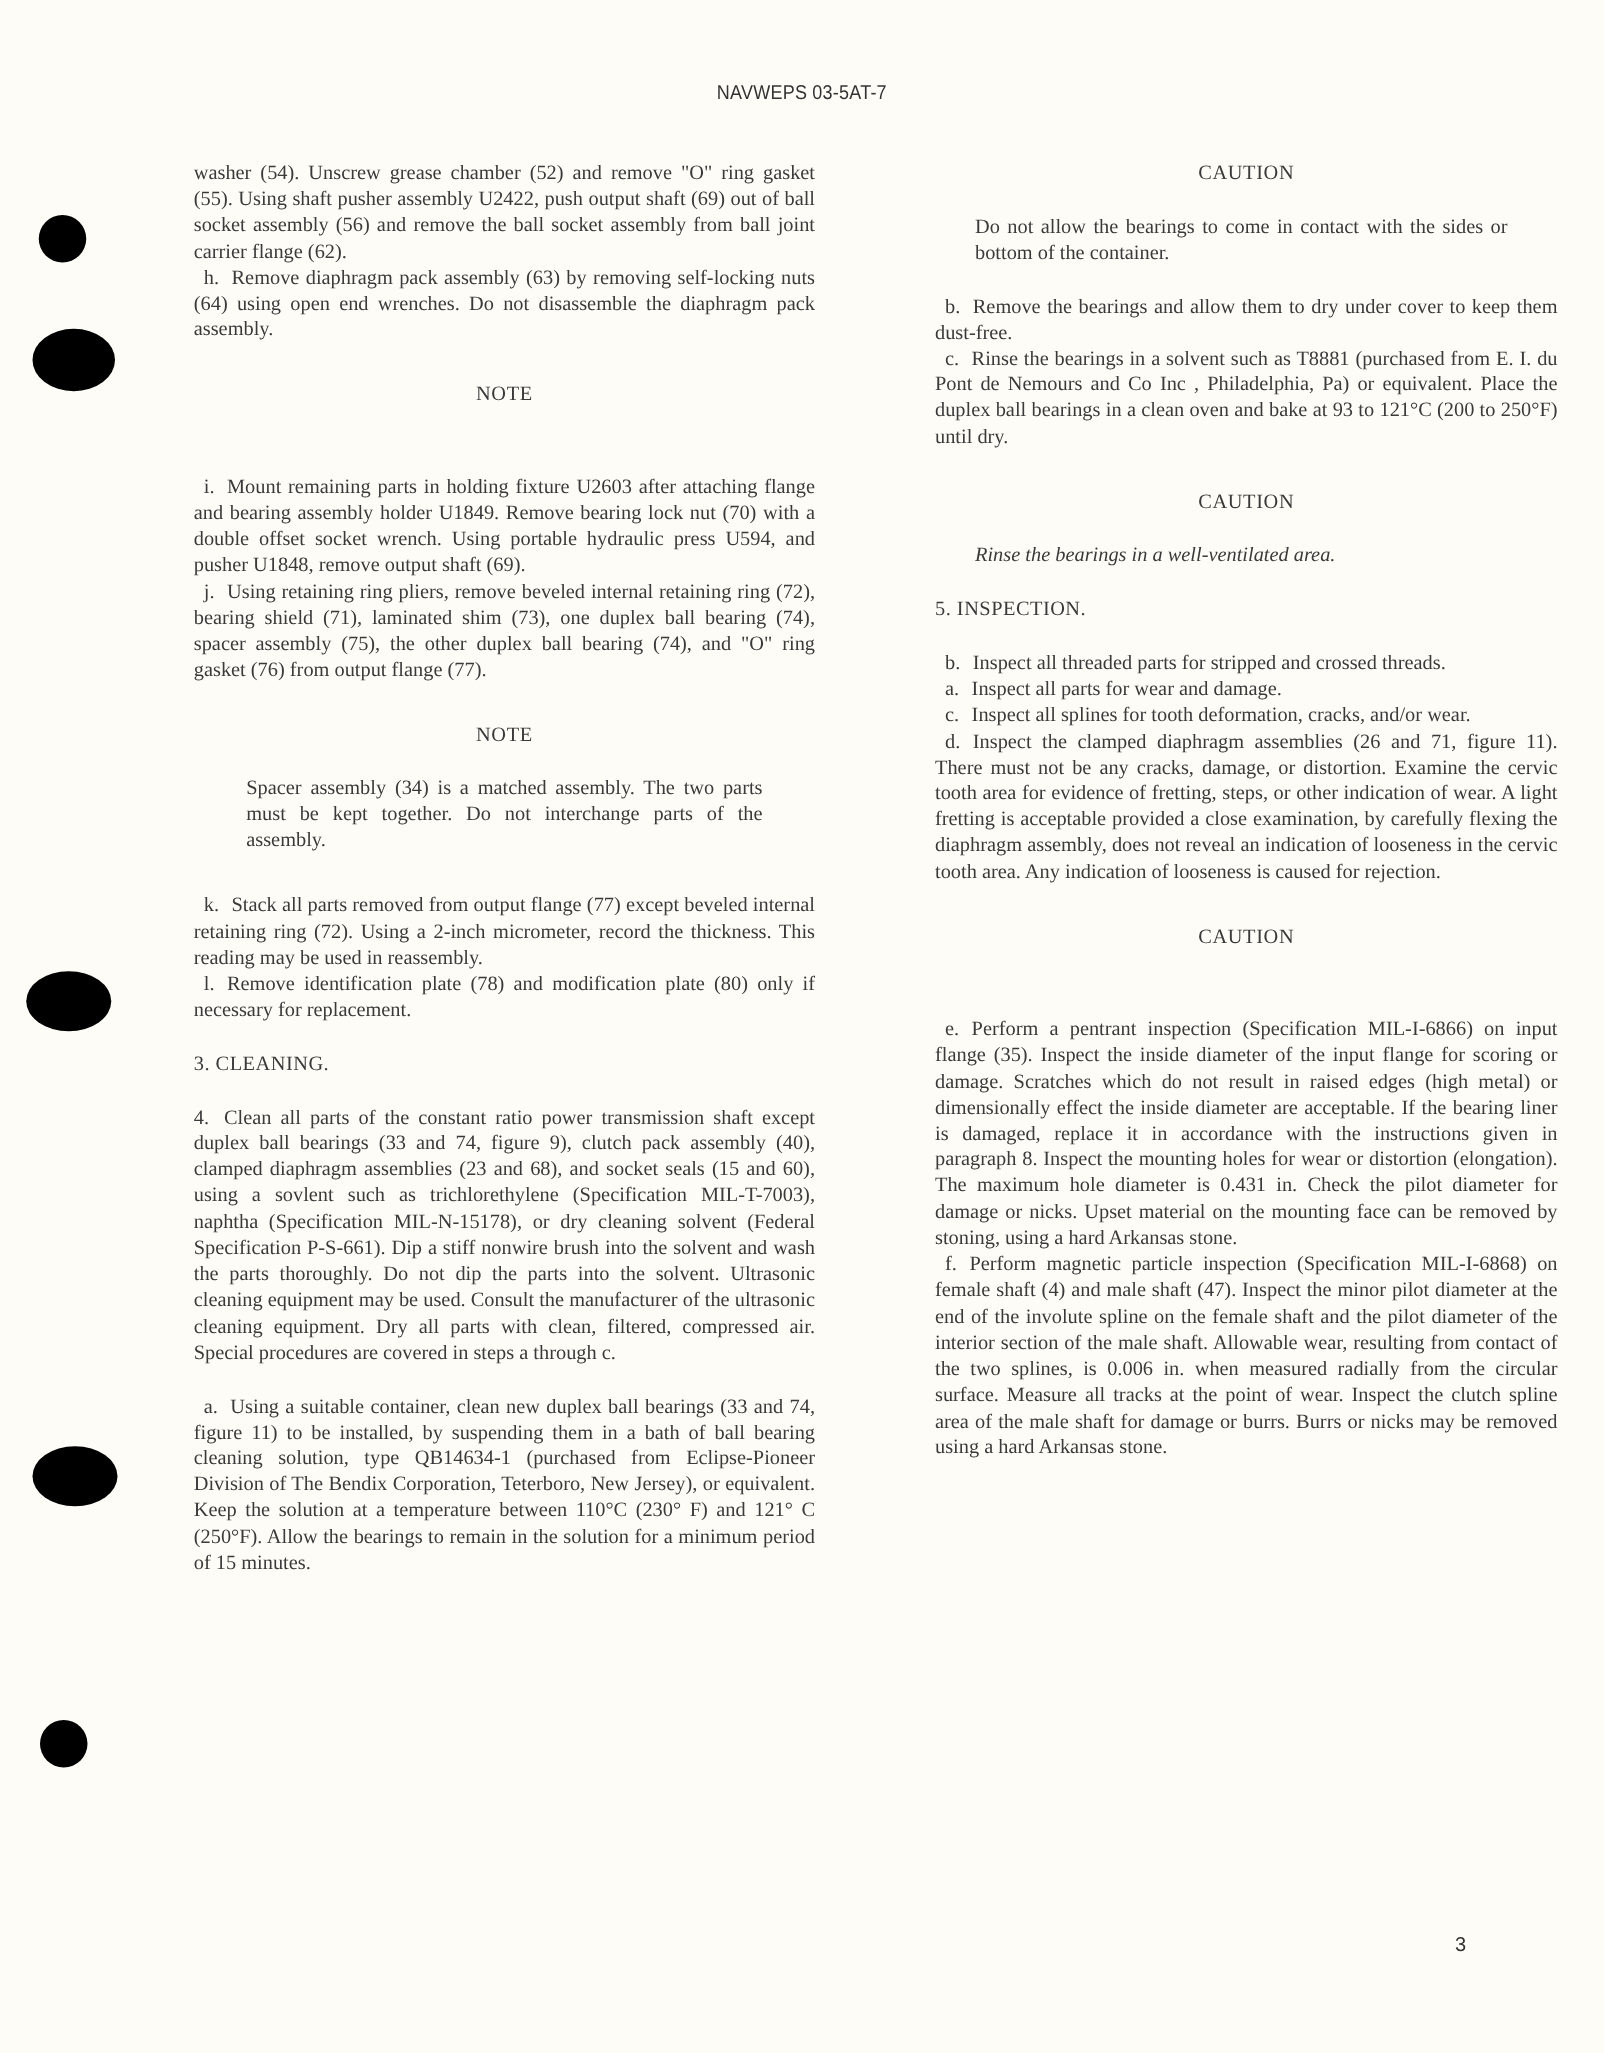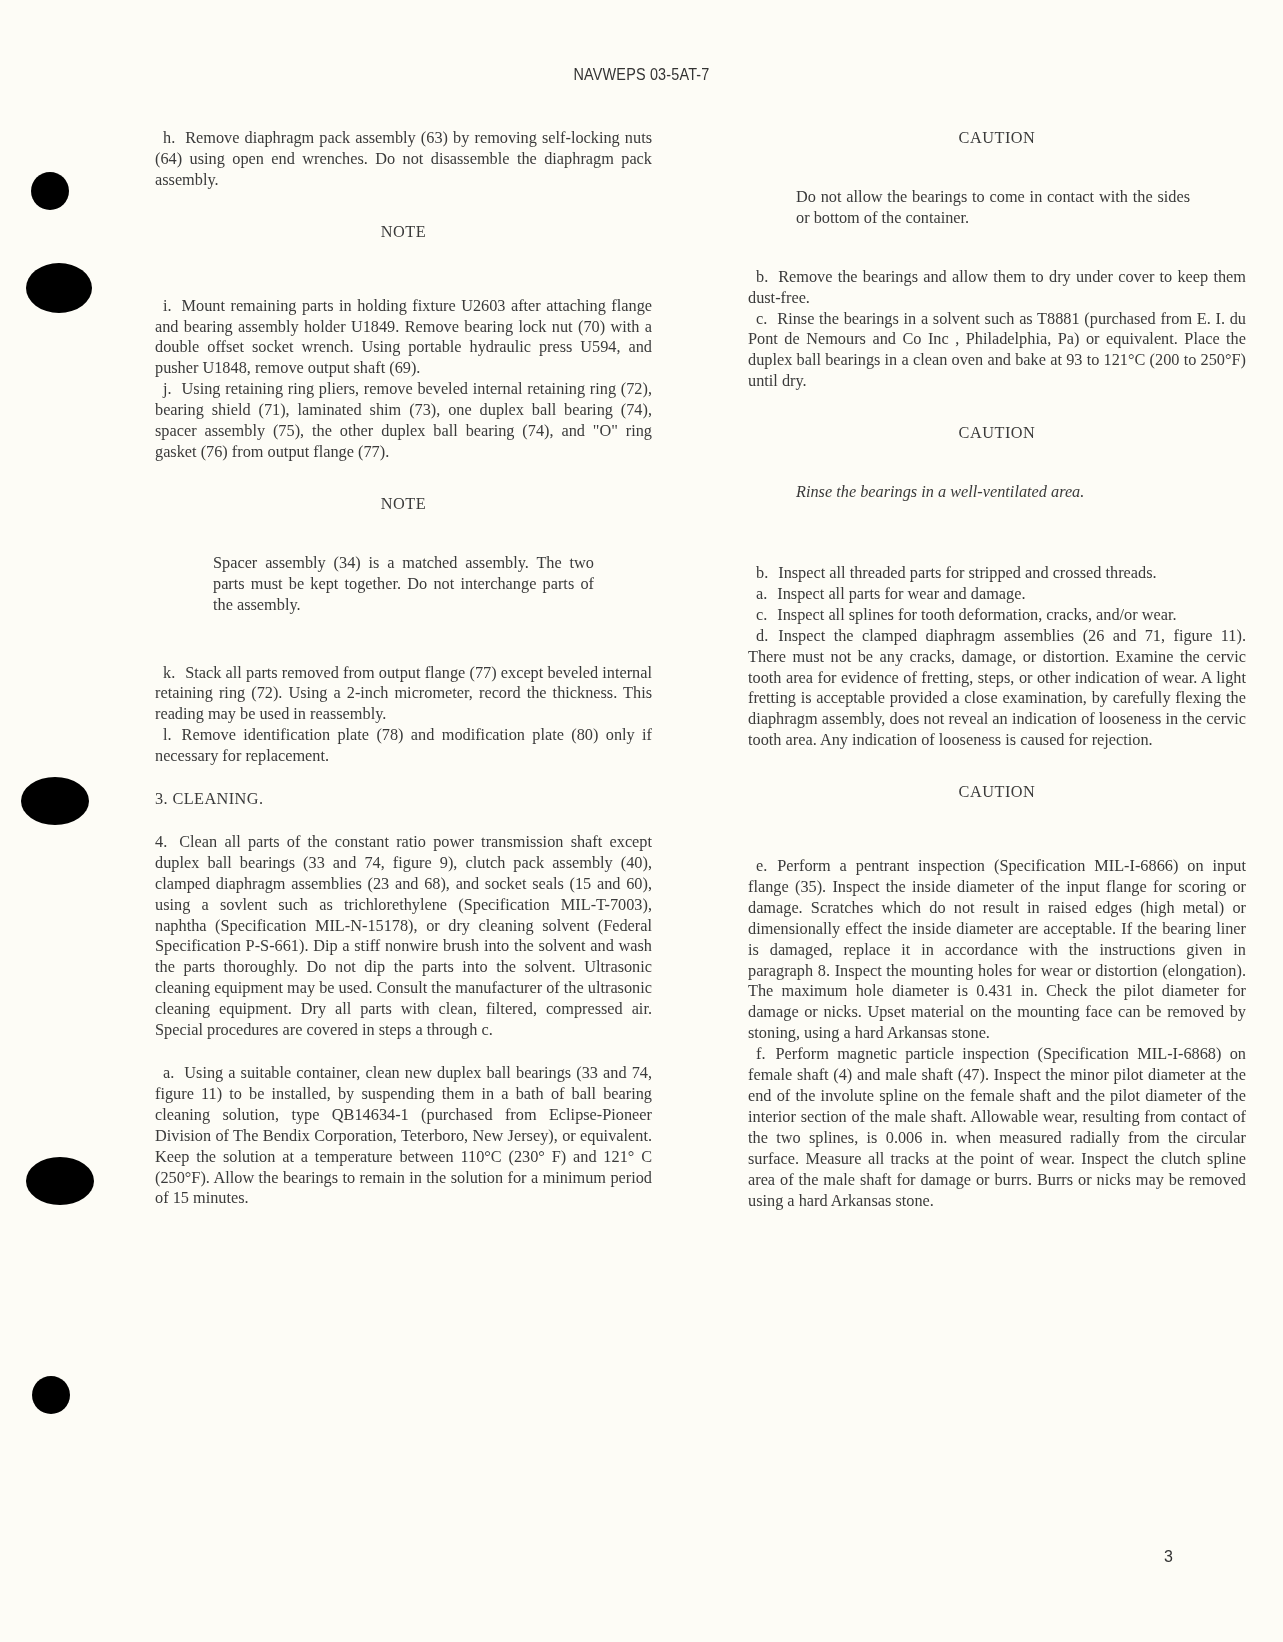--- a/index.html
+++ b/index.html
@@ -14,41 +14,42 @@
     font-family: "Liberation Sans", "DejaVu Sans", sans-serif;
     font-size: 16px; letter-spacing: 0.2px; color: #333; transform: scaleX(0.9);
   }
   .hole { position: absolute; background: #000; border-radius: 50%; }
   .col { position: absolute; top: 128px; width: 497px; font-size: 16.3px; line-height: 20.9px; }
   .col.left { left: 155px; }
   .col.right { left: 748px; width: 498px; }
   .p { margin: 0; text-align: justify; text-align-last: left; }
   .p .lbl { padding-left: 8px; margin-right: 10px; }
   .heading-c { text-align: center; margin: 0; letter-spacing: 0.5px; }
-  .note-body { margin: 16px; padding: 0 42px 0 42px; text-align: justify; text-align-last: left; }
+  .note-body { margin: 0; padding: 0 42px 0 42px; text-align: justify; text-align-last: left; }
   .section-title { margin: 0; letter-spacing: 0.4px; }
   .pagenum {
     position: absolute; left: 1164px; top: 1548px;
     font-family: "Liberation Sans", "DejaVu Sans", sans-serif; font-size: 16px; color: #333;
   }
   .gap-s { height: 22px; }
   .gap-m { height: 31px; }
 </style>
 </head>
 <body>
 
 <div class="hole" style="left:31px;top:172px;width:38px;height:38px;"></div>
 <div class="hole" style="left:26px;top:263px;width:66px;height:50px;"></div>
 <div class="hole" style="left:21px;top:777px;width:68px;height:48px;"></div>
 <div class="hole" style="left:26px;top:1157px;width:68px;height:48px;"></div>
 <div class="hole" style="left:32px;top:1376px;width:38px;height:38px;"></div>
 
 <div class="header">NAVWEPS 03-5AT-7</div>
 
 <div class="col left">
+  <p class="p">washer (54). Unscrew grease chamber (52) and remove "O" ring gasket (55). Using shaft pusher assembly U2422, push output shaft (69) out of ball socket assembly (56) and remove the ball socket assembly from ball joint carrier flange (62).</p>
   <p class="p"><span class="lbl">h.</span><span>Remove diaphragm pack assembly (63) by removing self-locking nuts (64) using open end wrenches. Do not disassemble the diaphragm pack assembly.</span></p>
 
   <div class="gap-m"></div>
   <p class="heading-c">NOTE</p>
   <div class="gap-s"></div>
   <div class="gap-m"></div>
 
   <p class="p"><span class="lbl">i.</span><span>Mount remaining parts in holding fixture U2603 after attaching flange and bearing assembly holder U1849. Remove bearing lock nut (70) with a double offset socket wrench. Using portable hydraulic press U594, and pusher U1848, remove output shaft (69).</span></p>
   <p class="p"><span class="lbl">j.</span><span>Using retaining ring pliers, remove beveled internal retaining ring (72), bearing shield (71), laminated shim (73), one duplex ball bearing (74), spacer assembly (75), the other duplex ball bearing (74), and "O" ring gasket (76) from output flange (77).</span></p>
 
@@ -79,20 +80,21 @@
 
   <p class="p"><span class="lbl">b.</span><span>Remove the bearings and allow them to dry under cover to keep them dust-free.</span></p>
   <p class="p"><span class="lbl">c.</span><span>Rinse the bearings in a solvent such as T8881 (purchased from E. I. du Pont de Nemours and Co Inc , Philadelphia, Pa) or equivalent. Place the duplex ball bearings in a clean oven and bake at 93 to 121°C (200 to 250°F) until dry.</span></p>
 
   <div class="gap-m"></div>
   <p class="heading-c">CAUTION</p>
   <div class="gap-s"></div>
   <p class="note-body" style="padding:0 40px 0 32px;font-style:italic;">Rinse the bearings in a well-ventilated area.</p>
   <div class="gap-s"></div>
 
+  <p class="section-title">5.  INSPECTION.</p>
   <div class="gap-s"></div>
 
   <p class="p"><span class="lbl">b.</span><span>Inspect all threaded parts for stripped and crossed threads.</span></p>
   <p class="p"><span class="lbl">a.</span><span>Inspect all parts for wear and damage.</span></p>
   <p class="p"><span class="lbl">c.</span><span>Inspect all splines for tooth deformation, cracks, and/or wear.</span></p>
   <p class="p"><span class="lbl">d.</span><span>Inspect the clamped diaphragm assemblies (26 and 71, figure 11). There must not be any cracks, damage, or distortion. Examine the cervic tooth area for evidence of fretting, steps, or other indication of wear. A light fretting is acceptable provided a close examination, by carefully flexing the diaphragm assembly, does not reveal an indication of looseness in the cervic tooth area. Any indication of looseness is caused for rejection.</span></p>
 
   <div class="gap-m"></div>
   <p class="heading-c">CAUTION</p>
   <div class="gap-s"></div>

